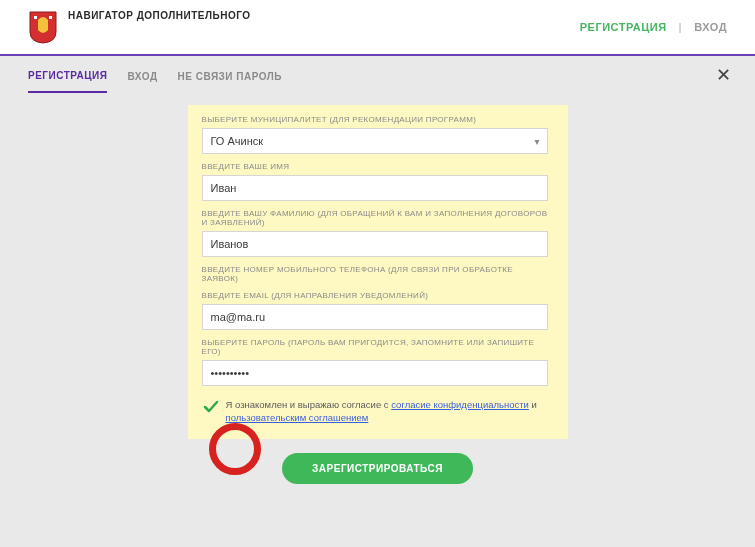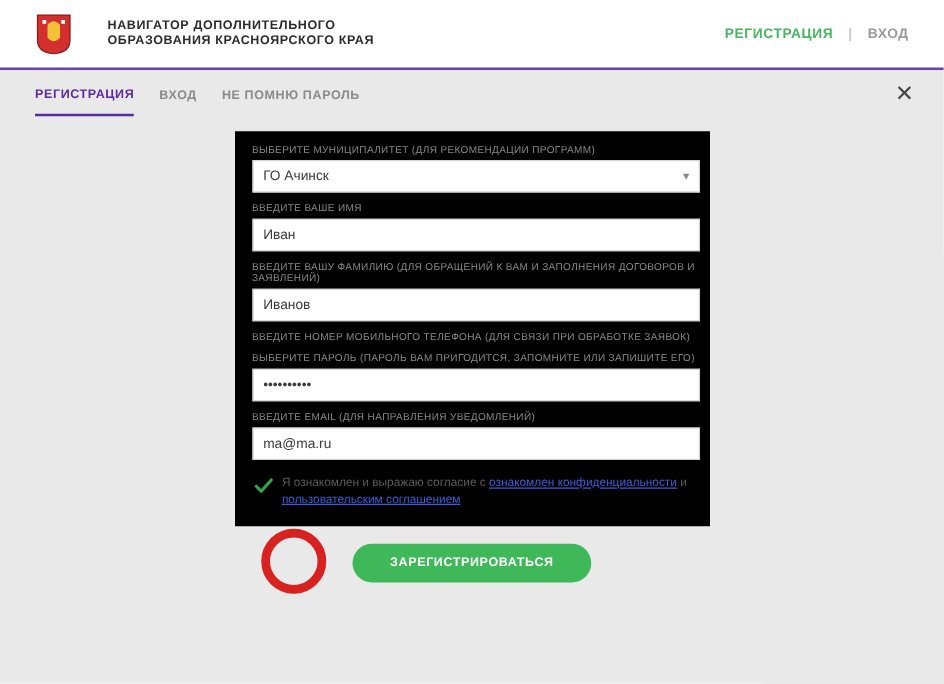--- a/index.html
+++ b/index.html
@@ -13,22 +13,22 @@
   }
   .header {
     display: flex;
     align-items: center;
     justify-content: space-between;
     padding: 10px 28px;
     background: #fff;
   }
   .brand {
     display: flex;
-    align-items: center;
-    gap: 28px;
+    align-items: flex-start;
+    gap: 10px;
   }
   .crest {
     width: 30px;
     height: 34px;
   }
   .brand-text {
     font-size: 10px;
     font-weight: 700;
     letter-spacing: 0.5px;
     color: #2b2b2b;
@@ -78,24 +78,24 @@
     position: absolute;
     right: 24px;
     top: 8px;
     font-size: 18px;
     color: #444;
     cursor: pointer;
     font-weight: 400;
   }
 
   .form-panel {
-    background: #000000;
+    background: #fef9c3;
     width: 380px;
     margin: 12px auto 0 auto;
-    padding: 10px 8px 14px 14px;
+    padding: 10px 20px 14px 14px;
   }
   .field-block { margin-bottom: 8px; }
   .field-label {
     font-size: 8px;
     letter-spacing: 0.3px;
     color: #8a8a8a;
     text-transform: uppercase;
     margin-bottom: 4px;
   }
   .field-input, .field-select {
@@ -179,38 +179,37 @@
 <div class="header">
   <div class="brand">
     <svg class="crest" viewBox="0 0 30 34">
       <path d="M2 2 L28 2 L28 22 Q28 32 15 33 Q2 32 2 22 Z" fill="#d32f2f" stroke="#8b1a1a" stroke-width="1"></path>
       <path d="M10 10 Q15 4 20 10 L20 20 Q15 26 10 20 Z" fill="#f4c23a"></path>
       <rect x="6" y="6" width="3" height="3" fill="#fff"></rect>
       <rect x="21" y="6" width="3" height="3" fill="#fff"></rect>
     </svg>
     <div class="brand-text">
       <div>НАВИГАТОР ДОПОЛНИТЕЛЬНОГО</div>
-      <div>ОБРАЗОВАНИЯ КРАСНОЯРСКОГО КРАЯ</div>
     </div>
   </div>
   <div class="header-right">
     <span class="header-link-green">РЕГИСТРАЦИЯ</span>
     <span class="header-divider">|</span>
     <span class="header-link-grey">ВХОД</span>
   </div>
 </div>
 
 <div class="purple-bar"></div>
 
 <div class="modal">
 
   <div class="tabbar">
     <div class="tab active">РЕГИСТРАЦИЯ</div>
     <div class="tab">ВХОД</div>
-    <div class="tab">НЕ ПОМНЮ ПАРОЛЬ</div>
+    <div class="tab">НЕ СВЯЗИ ПАРОЛЬ</div>
     <div class="close-btn">✕</div>
   </div>
 
   <div class="form-panel">
 
     <div class="field-block">
       <div class="field-label">ВЫБЕРИТЕ МУНИЦИПАЛИТЕТ (ДЛЯ РЕКОМЕНДАЦИИ ПРОГРАММ)</div>
       <div class="field-select-wrap">
         <input class="field-select" readonly="" value="ГО Ачинск" style="">
         <span class="select-chevron">▾</span>
@@ -226,37 +225,37 @@
       <div class="field-label">ВВЕДИТЕ ВАШУ ФАМИЛИЮ (ДЛЯ ОБРАЩЕНИЙ К ВАМ И ЗАПОЛНЕНИЯ ДОГОВОРОВ И ЗАЯВЛЕНИЙ)</div>
       <input class="field-input" type="text" value="Иванов" style="">
     </div>
 
 
     <div class="field-block">
       <div class="field-label">ВВЕДИТЕ НОМЕР МОБИЛЬНОГО ТЕЛЕФОНА (ДЛЯ СВЯЗИ ПРИ ОБРАБОТКЕ ЗАЯВОК)</div>
     </div>
 
     <div class="field-block">
+      <div class="field-label">ВВЕДИТЕ EMAIL (ДЛЯ НАПРАВЛЕНИЯ УВЕДОМЛЕНИЙ)</div>
+      <input class="field-input" type="text" value="ma@ma.ru" style="">
+    </div>
+
+    <div class="field-block">
       <div class="field-label">ВЫБЕРИТЕ ПАРОЛЬ (ПАРОЛЬ ВАМ ПРИГОДИТСЯ, ЗАПОМНИТЕ ИЛИ ЗАПИШИТЕ ЕГО)</div>
       <input class="field-input" type="text" value="••••••••••" style="">
-    </div>
-
-    <div class="field-block">
-      <div class="field-label">ВВЕДИТЕ EMAIL (ДЛЯ НАПРАВЛЕНИЯ УВЕДОМЛЕНИЙ)</div>
-      <input class="field-input" type="text" value="ma@ma.ru" style="">
     </div>
 
     <div class="consent-row">
       <div class="checkmark">
         <svg width="18" height="18" viewBox="0 0 18 18">
           <path d="M3 9 L7 13 L15 4" stroke="#2fa84f" stroke-width="2.5" fill="none" stroke-linecap="round" stroke-linejoin="round"></path>
         </svg>
       </div>
       <div class="consent-text">
-        <span>Я ознакомлен и выражаю согласие с </span><a>ознакомлен конфиденциальности</a><span> и </span><a>пользовательским соглашением</a>
+        <span>Я ознакомлен и выражаю согласие с </span><a>согласие конфиденциальности</a><span> и </span><a>пользовательским соглашением</a>
       </div>
     </div>
 
   </div>
 
   <div class="submit-wrap">
     <button class="submit-btn">ЗАРЕГИСТРИРОВАТЬСЯ</button>
   </div>
 
 </div>

